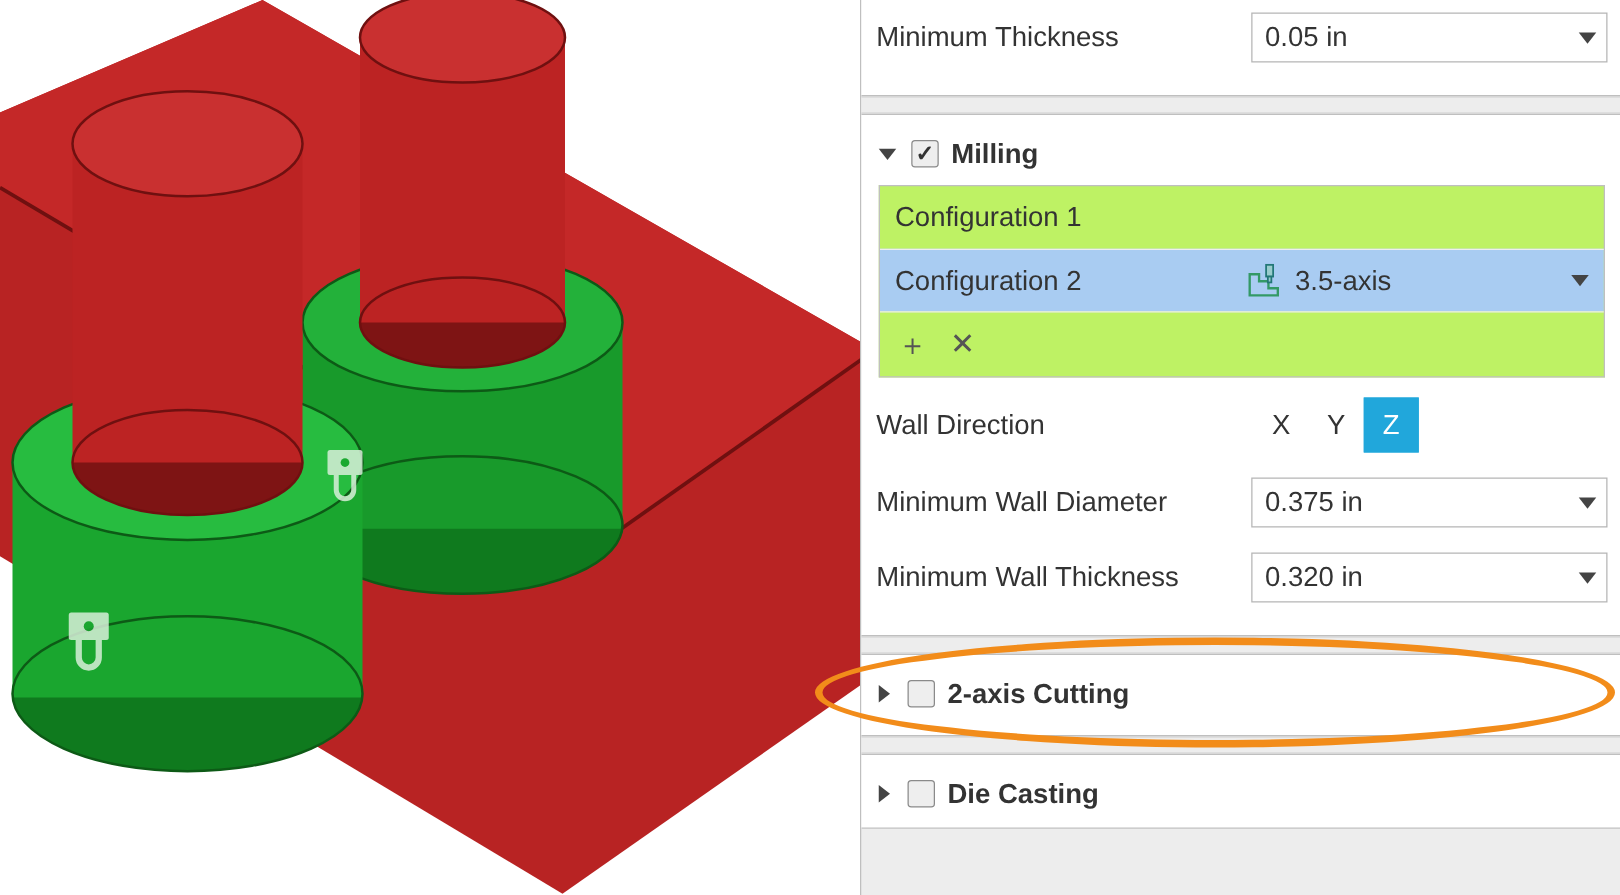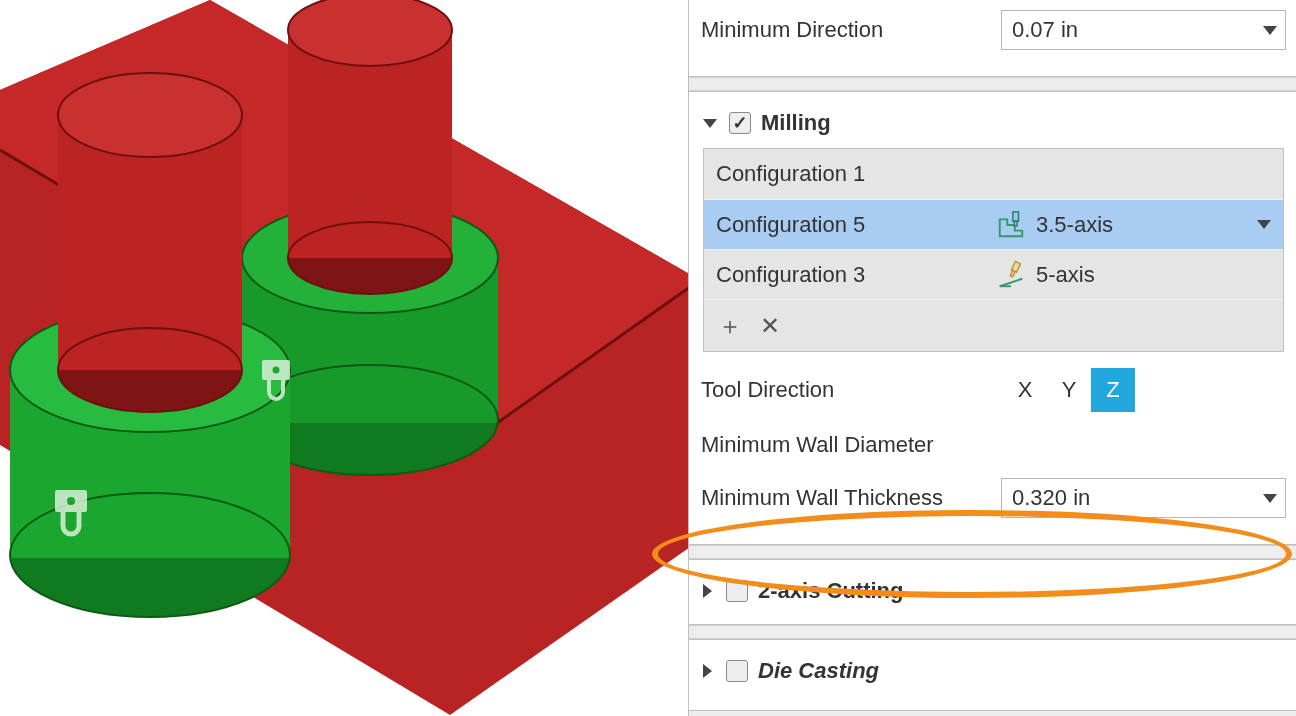--- a/index.html
+++ b/index.html
@@ -42,21 +42,21 @@
   .caret { width:0;height:0;border-left:7px solid transparent;border-right:7px solid transparent;border-top:9px solid #444; }
   .section-head { display:flex; align-items:center; gap:10px; padding: 10px 4px 8px 2px; }
   .disclose-open { width:0;height:0;border-left:7px solid transparent;border-right:7px solid transparent;border-top:9px solid #444; margin-right:2px;}
   .disclose-closed { width:0;height:0;border-top:7px solid transparent;border-bottom:7px solid transparent;border-left:9px solid #444; margin-right:4px;}
   .cbx {
     width:22px;height:22px;border:1px solid #8a8a8a;background:#eee;border-radius:3px;display:inline-flex;align-items:center;justify-content:center;
   }
   .cbx.checked::after { content:"✓"; font-size:18px; color:#333; font-weight:600;}
   .section-title { font-weight:700; font-size:22px; }
   .cfg-table {
-    background:#e5e5e5; border:1px solid #bfbfbf; margin:4px 2px 4px 2px;
+    background:#bef264; border:1px solid #bfbfbf; margin:4px 2px 4px 2px;
   }
   .cfg-row { display:flex; align-items:center; height:50px; padding:0 12px; gap:10px; }
   .cfg-row + .cfg-row { border-top:1px solid #eee;}
   .cfg-row.sel { background:#a9ccf2; }
   .cfg-name { flex:0 0 270px; font-size:22px; }
   .cfg-type { flex:1 1 auto; display:flex; align-items:center; gap:10px; font-size:22px;}
   .cfg-row .caret { visibility:hidden; }
   .cfg-row.sel .caret { visibility:visible; }
   .cfg-tools { display:flex; align-items:center; gap:18px; height:52px; padding:0 14px; border-top:1px solid #eee;}
   .icon-btn { font-size:24px; color:#555; cursor:pointer; user-select:none; }
@@ -121,24 +121,24 @@
         <path d="M7 20 v12 a7 7 0 0 0 14 0 v-12" fill="none" stroke="#d8efd9" stroke-width="4"></path>
         <circle cx="14" cy="10" r="3.5" fill="#1aa62f"></circle>
       </g>
     </svg>
   </div>
 
   <div class="panel" style="position:relative;">
 
     <div class="white-card" style="border-top:none; padding-top:0;">
       <div class="row" style="padding-top:10px;">
-        <div class="lbl">Minimum Direction</div>
+        <div class="lbl">Minimum Thickness</div>
         <div class="ctl">
           <div class="combo">
-            <span>0.07 in</span>
+            <span>0.05 in</span>
             <span class="caret"></span>
           </div>
         </div>
       </div>
     </div>
 
     <div class="gap"></div>
 
     <div class="white-card">
       <div class="section-head">
@@ -146,65 +146,56 @@
         <span class="cbx checked"></span>
         <span class="section-title">Milling</span>
       </div>
 
       <div class="cfg-table">
         <div class="cfg-row">
           <div class="cfg-name">Configuration 1</div>
           <span class="caret"></span>
         </div>
         <div class="cfg-row sel">
-          <div class="cfg-name">Configuration 5</div>
+          <div class="cfg-name">Configuration 2</div>
           <div class="cfg-type">
             <svg class="mill-icon" viewBox="0 0 32 32">
               <path d="M4 28 h24 v-6 h-8 v-6 h-8 v-6 h-8 z" fill="none" stroke="#396" stroke-width="2"></path>
               <rect x="18" y="2" width="6" height="10" fill="#9cc" stroke="#277" stroke-width="1.5"></rect>
               <rect x="19.5" y="12" width="3" height="5" fill="#9cc" stroke="#277" stroke-width="1.5"></rect>
             </svg>
             <span>3.5-axis</span>
           </div>
           <span class="caret"></span>
         </div>
-        <div class="cfg-row">
-          <div class="cfg-name">Configuration 3</div>
-          <div class="cfg-type">
-            <svg class="mill-icon" viewBox="0 0 32 32">
-              <path d="M4 28 L28 20" stroke="#396" stroke-width="2"></path>
-              <path d="M4 28 L16 28" stroke="#396" stroke-width="2"></path>
-              <g transform="rotate(25 20 10)">
-                <rect x="17" y="2" width="6" height="10" fill="#edd79b" stroke="#b8933a" stroke-width="1.5"></rect>
-                <rect x="18.5" y="12" width="3" height="6" fill="#edd79b" stroke="#b8933a" stroke-width="1.5"></rect>
-              </g>
-            </svg>
-            <span>5-axis</span>
-          </div>
-          <span class="caret"></span>
-        </div>
         <div class="cfg-tools">
           <span class="icon-btn">＋</span>
           <span class="icon-btn">✕</span>
         </div>
       </div>
 
       <div class="row" style="margin-top:6px;">
-        <div class="lbl">Tool Direction</div>
+        <div class="lbl">Wall Direction</div>
         <div class="axis-ctl">
           <div class="seg">
             <div class="seg-item">X</div>
             <div class="seg-item">Y</div>
             <div class="seg-item active">Z</div>
           </div>
         </div>
       </div>
 
       <div class="row">
         <div class="lbl">Minimum Wall Diameter</div>
+        <div class="ctl">
+          <div class="combo">
+            <span>0.375 in</span>
+            <span class="caret"></span>
+          </div>
+        </div>
       </div>
 
       <div class="row">
         <div class="lbl">Minimum Wall Thickness</div>
         <div class="ctl">
           <div class="combo">
             <span>0.320 in</span>
             <span class="caret"></span>
           </div>
         </div>
@@ -216,21 +207,21 @@
     <div class="white-card" style="padding-bottom:12px;">
       <div class="section-head">
         <span class="disclose-closed"></span>
         <span class="cbx"></span>
         <span class="section-title">2-axis Cutting</span>
       </div>
     </div>
 
     <div class="gap"></div>
 
-    <div class="white-card" style="padding-bottom:18px;font-style:italic;">
+    <div class="white-card" style="padding-bottom:6px;">
       <div class="section-head">
         <span class="disclose-closed"></span>
         <span class="cbx"></span>
         <span class="section-title">Die Casting</span>
       </div>
     </div>
 
   </div>
 </div>
 

